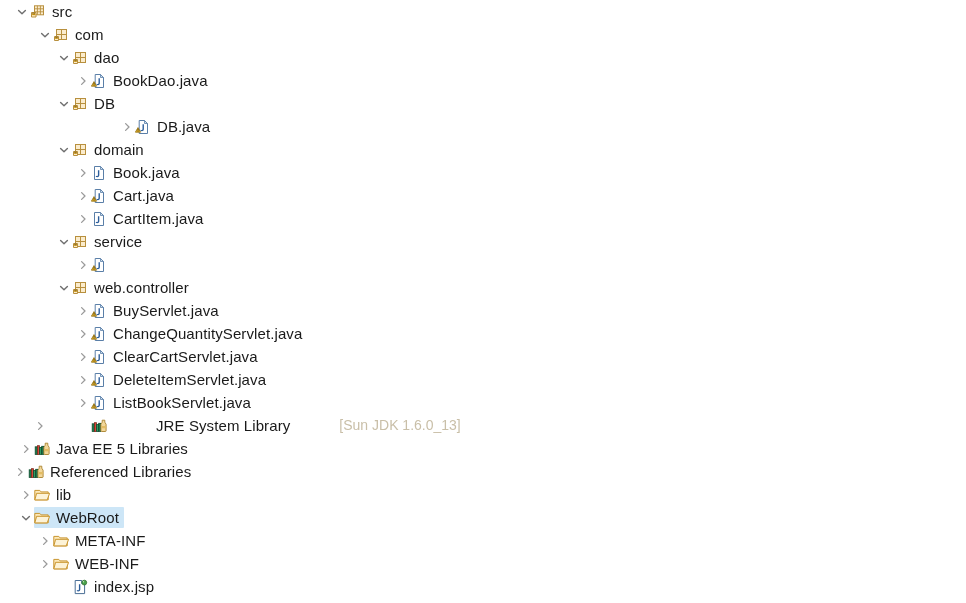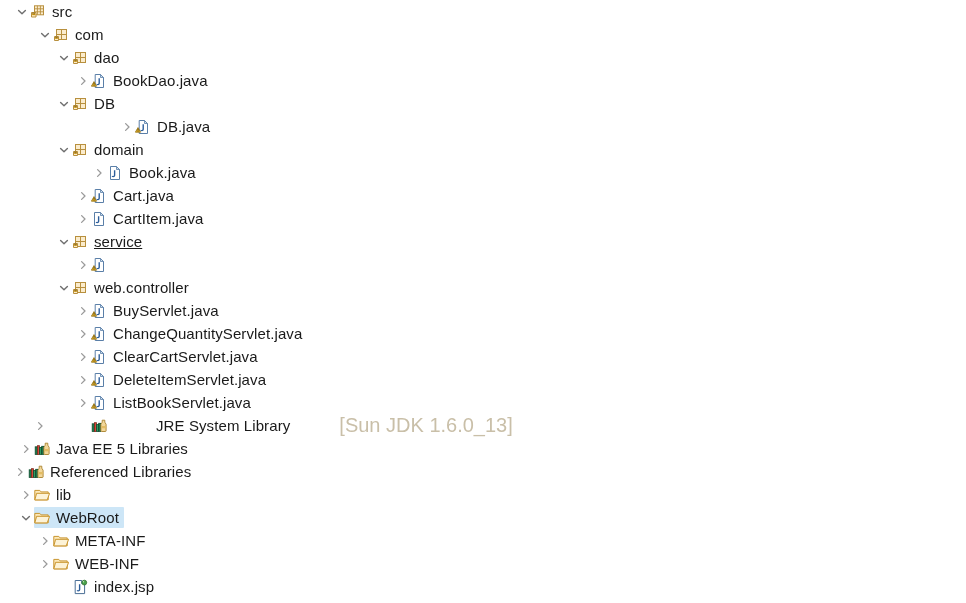--- a/index.html
+++ b/index.html
@@ -57,21 +57,21 @@
   .label {
     flex: 0 0 auto;
     line-height: 23px;
     font-size: 15px;
     letter-spacing: 0.1px;
   }
 
   .suffix {
     flex: 0 0 auto;
     line-height: 23px;
-    font-size: 20px;
+    font-size: 14px;
     color: #c9bfa8;
     margin-left: 6px;
   }
 
   .row.selected .selbox {
     position: absolute;
     top: 1px;
     height: 21px;
     background: #cde6f7;
     border-radius: 1px;
@@ -223,21 +223,21 @@
             <line x1="8.5" y1="2.5" x2="8.5" y2="12.5" stroke="#b8903e" stroke-width="1"></line>
             <line x1="3.5" y1="7.5" x2="13.5" y2="7.5" stroke="#b8903e" stroke-width="1"></line>
             <path d="M1.5 9.5h4v4h-4z" fill="#fbeccd" stroke="#b8903e" stroke-width="1"></path>
             <path d="M2.2 10.6h2.6v1.2h-2.6z" fill="#e9a800"></path>
             <rect x="2.6" y="9.9" width="1.8" height="1.1" fill="none" stroke="#9a7520" stroke-width="0.8"></rect>
           </svg>
         </span>
         <span class="label">domain</span>
       </div>
     </div>
-    <div class="row" style="height: 23px; padding-left: 16px;">
+    <div class="row" style="height: 23px;">
       <div class="cellwrap" style="padding-left:75px;">
         <span class="twisty">
           <svg width="10" height="10" viewBox="0 0 10 10">
             <path d="M3.6 1.6L7 5l-3.4 3.4" fill="none" stroke="#9a9a9a" stroke-width="1.3" stroke-linecap="round" stroke-linejoin="round"></path>
           </svg>
         </span>
         <span class="icon">
           <svg width="16" height="16" viewBox="0 0 16 16">
             <path d="M3.5 1.5h6l3 3v10h-9z" fill="#ffffff" stroke="#5a7fa8" stroke-width="1"></path>
             <path d="M9.5 1.5l3 3h-3z" fill="#cfe0ee" stroke="#5a7fa8" stroke-width="0.8"></path>
@@ -278,21 +278,21 @@
           <svg width="16" height="16" viewBox="0 0 16 16">
             <path d="M3.5 1.5h6l3 3v10h-9z" fill="#ffffff" stroke="#5a7fa8" stroke-width="1"></path>
             <path d="M9.5 1.5l3 3h-3z" fill="#cfe0ee" stroke="#5a7fa8" stroke-width="0.8"></path>
             <path d="M8.3 5.2v5.1c0 1.3-.9 1.9-2.1 1.9-.6 0-1.1-.15-1.5-.4l.35-1.0c.3.18.62.28.95.28.55 0 .92-.28.92-1.0V5.2z" fill="#2b5d9b"></path>
           </svg>
         </span>
         <span class="label">CartItem.java</span>
       </div>
     </div>
     <div class="row" style="height: 23px;">
-      <div class="cellwrap" style="padding-left:56px;text-decoration:underline;">
+      <div class="cellwrap" style="padding-left:56px;">
         <span class="twisty">
           <svg width="10" height="10" viewBox="0 0 10 10">
             <path d="M1.6 3.4L5 6.8l3.4-3.4" fill="none" stroke="#707070" stroke-width="1.4" stroke-linecap="round" stroke-linejoin="round"></path>
           </svg>
         </span>
         <span class="icon">
           <svg width="16" height="16" viewBox="0 0 16 16">
             <rect x="3.5" y="2.5" width="10" height="10" fill="#fbeccd" stroke="#b8903e" stroke-width="1"></rect>
             <line x1="8.5" y1="2.5" x2="8.5" y2="12.5" stroke="#b8903e" stroke-width="1"></line>
             <line x1="3.5" y1="7.5" x2="13.5" y2="7.5" stroke="#b8903e" stroke-width="1"></line>

